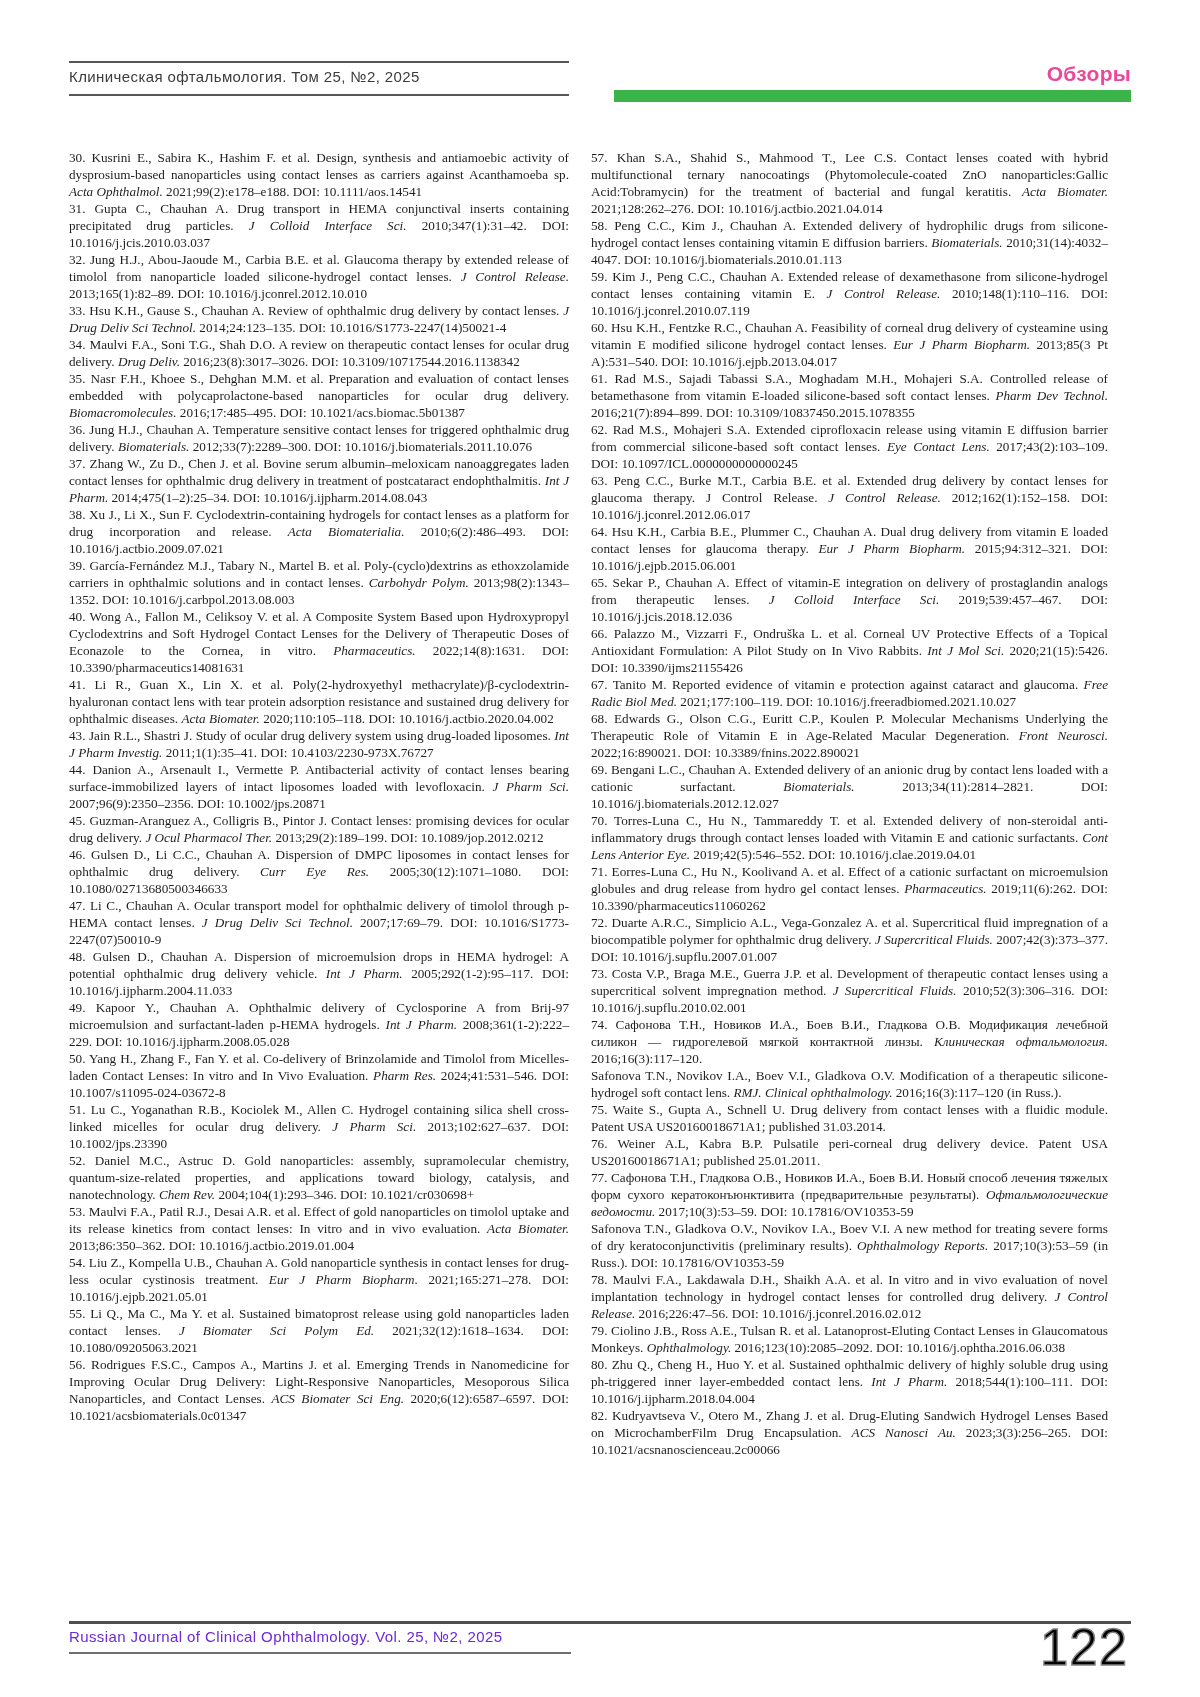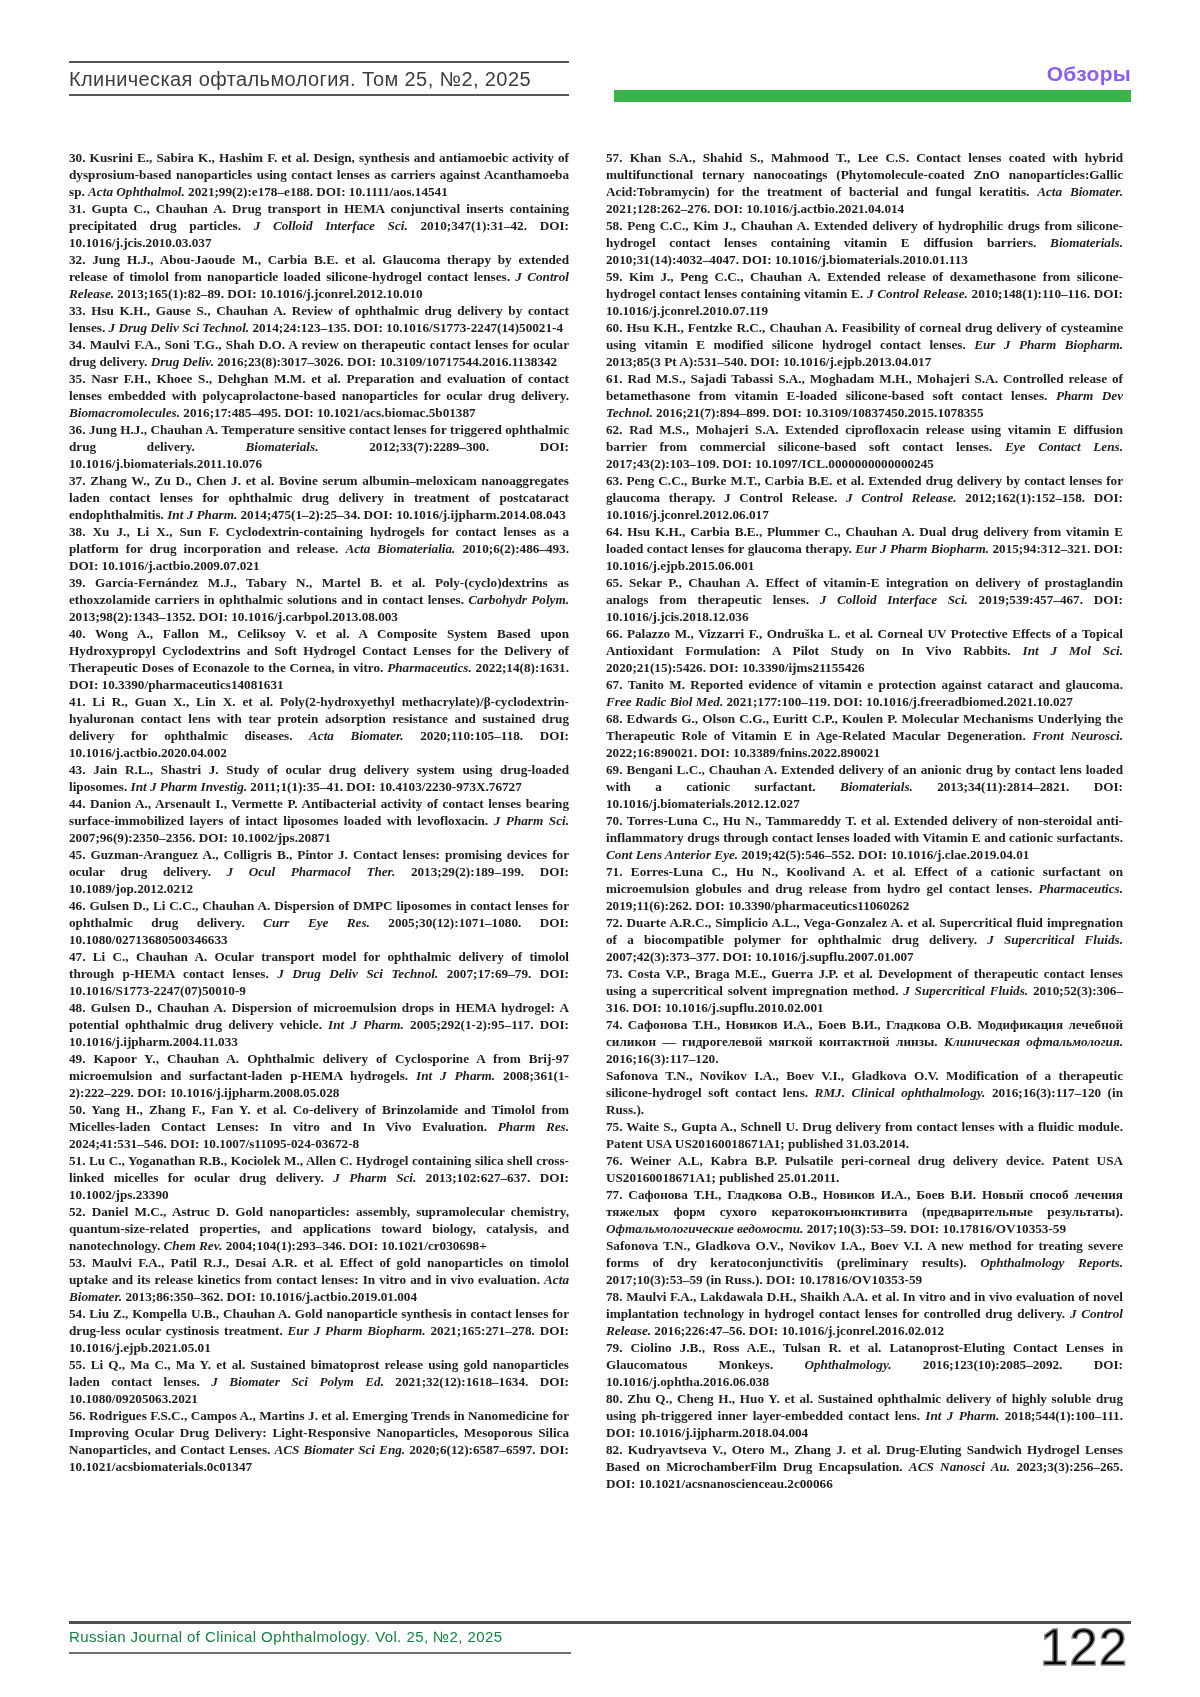--- a/index.html
+++ b/index.html
@@ -8,45 +8,45 @@
     background:#ffffff; overflow:hidden;
     font-family:"Liberation Serif", serif; color:#1e1e1e;
   }
   
   .rule { position:absolute; background:#565656; }
   .hdr-rule-top    { left:69px; top:61px;  width:500px; height:2px; }
   .hdr-rule-bottom { left:69px; top:94px;  width:500px; height:2px; }
   .hdr-ru {
     position:absolute; left:69px; top:68px; width:500px;
     font-family:"Liberation Sans", sans-serif;
-    font-size:20px; letter-spacing:0.4px; color:#3c3c3c; white-space:nowrap;
+    font-size:15px; letter-spacing:0.4px; color:#3c3c3c; white-space:nowrap;
   }
   .section-title {
     position:absolute; right:69px; top:62px; text-align:center;
     font-family:"Liberation Sans", sans-serif;
-    font-size:21px; font-weight:bold; color:#8b5cf6; letter-spacing:0.3px;
+    font-size:21px; font-weight:bold; color:#ec4899; letter-spacing:0.3px;
   }
   .green-bar { position:absolute; left:614px; top:90px; width:517px; height:12px; background:#3bb54a; }
   
   .columns {
     position:absolute; left:69px; top:149px; width:1062px;
-    display:flex; gap:37px;font-weight:bold;
+    display:flex; gap:22px;
   }
   .col { font-size:13.2px; line-height:17px; }
   .col-left  { width:500px; }
   .col-right { width:517px; }
   .ref { margin:0; text-align:justify; }
   .ref em { font-style:italic; }
   
   .ftr-rule-top   { left:69px; top:1621px; width:1062px; height:3px; background:#4f4f4f; }
   .ftr-rule-under { left:69px; top:1652px; width:502px; height:2px; background:#6f6f6f; }
   .ftr-en {
     position:absolute; left:69px; top:1628px; width:502px;
     font-family:"Liberation Sans", sans-serif;
-    font-size:15px; letter-spacing:0.4px; color:#15803d; white-space:nowrap;
+    font-size:15px; letter-spacing:0.4px; color:#6d28d9; white-space:nowrap;
   }
   .page-num {
     position:absolute; right:72px; top:1622px; line-height:1;
     font-family:"Liberation Sans", sans-serif;
     font-size:51px; font-weight:300; letter-spacing:1px;
     color:#000000; -webkit-text-stroke:1.4px #848484;
   }
   @supports not (-webkit-text-stroke: 1px black) {
     .page-num { color:#8c8c8c; }
   }

